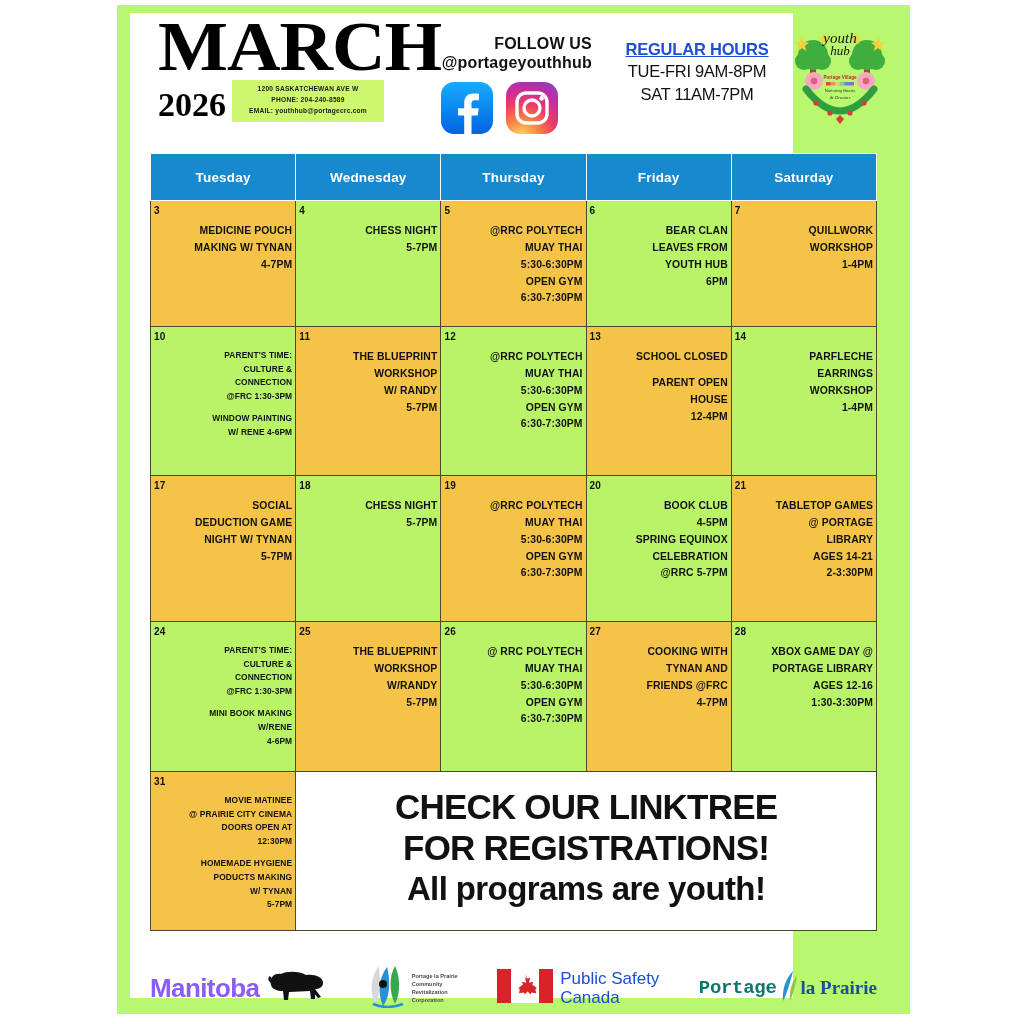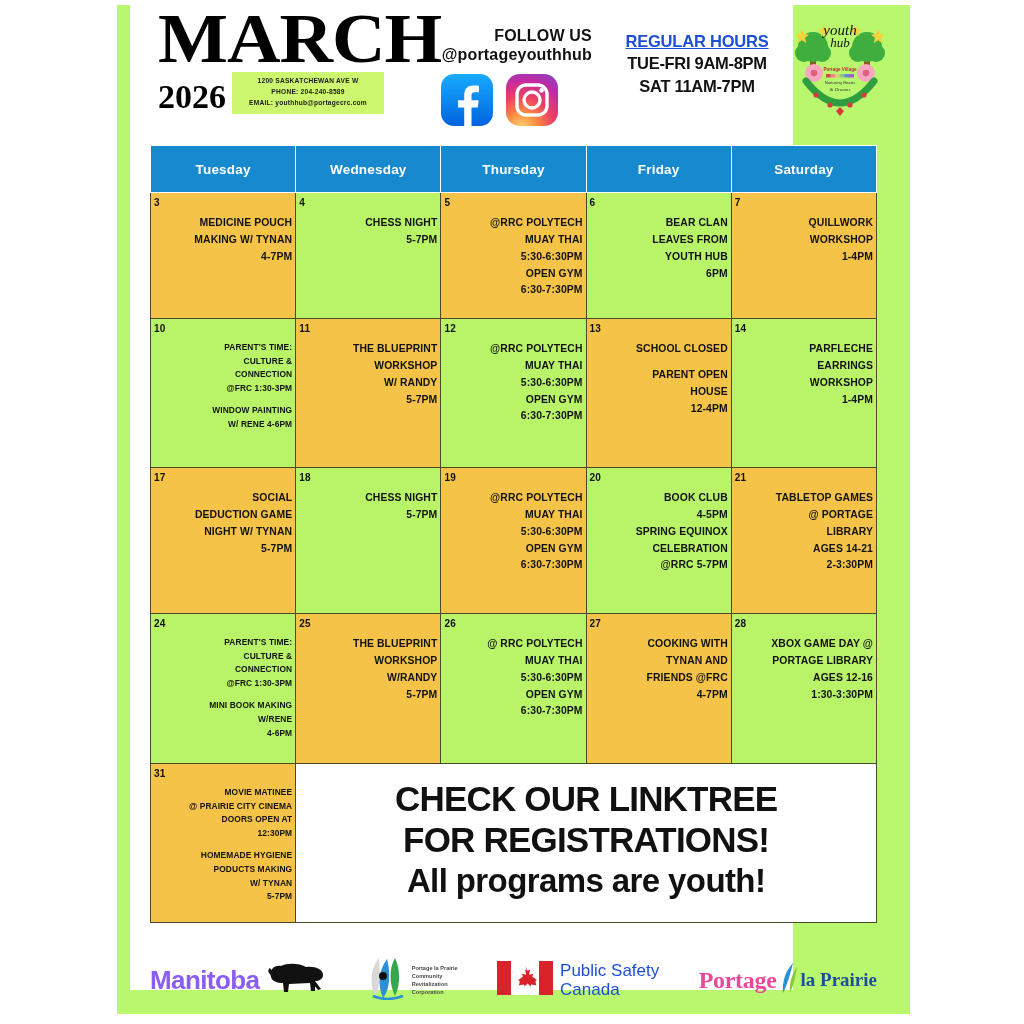--- a/index.html
+++ b/index.html
@@ -20,21 +20,21 @@
     left: 117px;
     top: 5px;
     width: 793px;
     height: 1009px;
     background: #b9f86e;
     box-sizing: border-box;
   }
   #poster-sheet {
     position: absolute;
     left: 13px;
-    top: 0;
+    top: 8px;
     width: 663px;
     height: 985px;
     background: #ffffff;
     box-sizing: border-box;
   }
 
   
   #header {
     position: relative;
     height: 140px;
@@ -119,21 +119,21 @@
   #hours-title {
     font-size: 16.5px;
     font-weight: bold;
     text-decoration: underline;
     color: #1d4ed8;
     line-height: 1.3;
     letter-spacing: -0.2px;
   }
   .hours-line {
     font-size: 16.5px;
-    font-weight: bold;
+    font-weight: normal;
     color: #111;
     line-height: 1.34;
     letter-spacing: -0.3px;
   }
 
   
   #crest-logo {
     position: absolute;
     left: 660px;
     top: 8px;
@@ -248,24 +248,24 @@
     margin-left: 3px;
     font-weight: bold;
   }
   .ps-text {
     font-size: 17px;
     color: #1d4ed8;
     line-height: 1.12;
     margin-left: 7px;
   }
   #logo-portage-text {
-    font-family: Liberation Serif, serif;
-    font-size: 24px;
-    font-weight: bold;
-    color: #ec4899;
+    font-family: Liberation Mono, monospace;
+    font-size: 19px;
+    font-weight: bold;
+    color: #0f766e;
     letter-spacing: -0.3px;
   }
 </style>
 </head>
 <body>
 
 <div id="poster-frame">
   <div id="poster-sheet">
 
     <div id="header">

